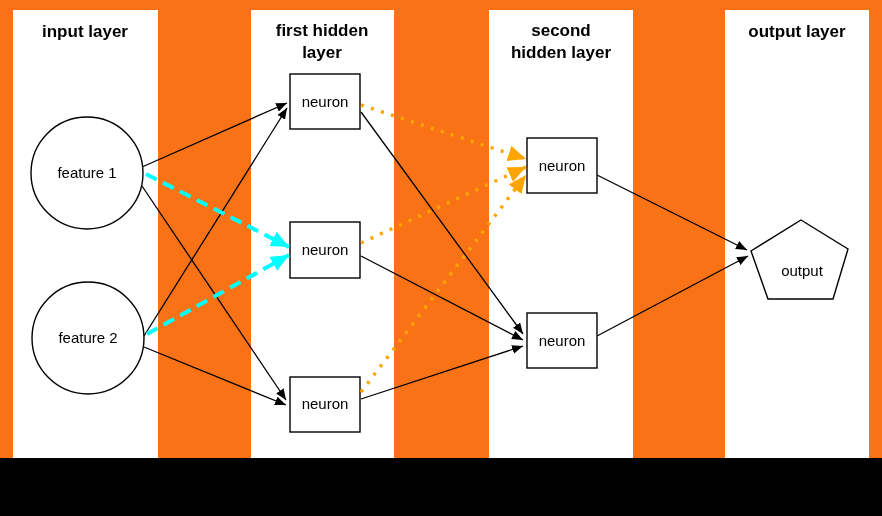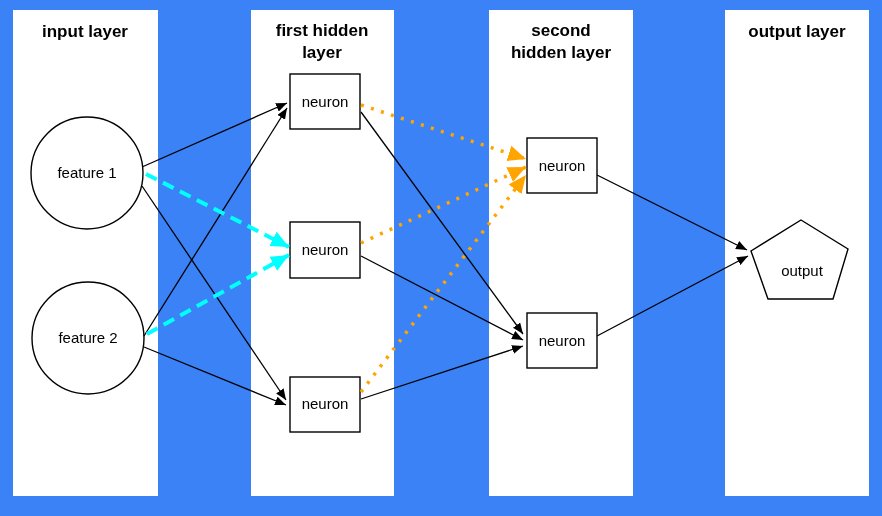--- a/index.html
+++ b/index.html
@@ -1,17 +1,17 @@
 <!DOCTYPE html>
 <html><head>
 <meta charset="utf-8">
 <style>
   html,body{margin:0;padding:0;background:#000;}
   .canvas{
-    position:relative;width:882px;height:516px;background:#3b82f6;
+    position:relative;width:882px;height:458px;background:#f97316;
     overflow:hidden;font-family:"Liberation Sans",sans-serif;
   }
   svg{display:block;}
   .panel{fill:#ffffff;stroke:none;}
   .layer-title{font-family:"Liberation Sans",sans-serif;font-size:17px;font-weight:bold;fill:#000;text-anchor:middle;}
   .node-label{font-family:"Liberation Sans",sans-serif;font-size:15px;fill:#000;text-anchor:middle;}
   .node-shape{fill:#ffffff;stroke:#000;stroke-width:1.4;}
   .edge-black{stroke:#000;stroke-width:1.3;fill:none;}
   .edge-cyan{stroke:#00ffff;stroke-width:4;stroke-dasharray:12 7;fill:none;}
   .edge-orange{stroke:#ffa500;stroke-width:3.5;stroke-dasharray:3 7.5;fill:none;}

